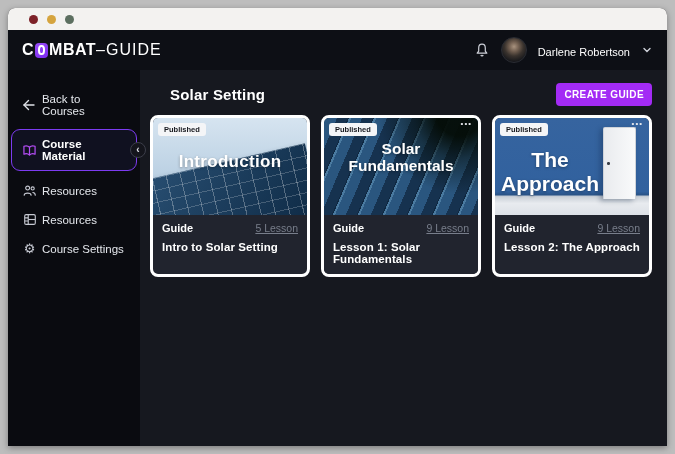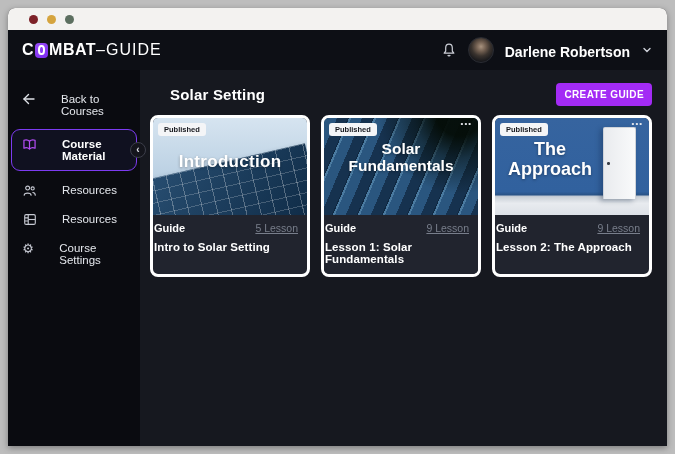--- a/index.html
+++ b/index.html
@@ -43,31 +43,31 @@
   }
   .logo-suffix { font-weight:400; letter-spacing:1px; }
   .header-right { margin-left:auto; display:flex; align-items:center; gap:11px; }
   .icon-btn { display:flex; align-items:center; justify-content:center; cursor:pointer; }
   .avatar {
     width:26px; height:26px; border-radius:50%;
     background:radial-gradient(circle at 50% 36%, #a9937f 0%, #6e5c4e 26%, #3a332e 48%, #15161a 78%);
     border:1px solid #2a2c33;
   }
   .user-block { line-height:1.15; }
-  .user-name { color:#fff; font-size:14px; font-weight:700;margin-top:36px; }
+  .user-name { color:#fff; font-size:11px; font-weight:400;margin-top:36px; }
   .user-role { color:#7d828d; font-size:14px;margin-top:15px; }
 
   
   .body-row { display:flex; height:376px; }
   .sidebar {
     width:132px; background:#0a0b10; padding-top:14px;
     position:relative; z-index:2; flex-shrink:0;
   }
   .side-item {
-    display:flex; align-items:flex-start; gap:25px;
+    display:flex; align-items:center; gap:5px;
     padding:7px 11px; margin:2px 3px;
     color:#e4e7ec; font-size:11.5px; cursor:pointer; position:relative;
   }
   .side-item .si-icon { width:15px; display:flex; justify-content:center; color:#c6c9d2; }
   .side-item.active {
     border:1px solid #7c3bf0; border-radius:9px;
     background:#101120; color:#fff; font-weight:600;
     padding:8px 10px; margin:5px 3px 6px 3px;
   }
   .collapse-btn {
@@ -125,32 +125,32 @@
   .img-solar {
     background:
       radial-gradient(circle at 88% -6%, rgba(4,12,6,.95) 0 14%, rgba(4,12,6,.5) 27%, transparent 48%),
       repeating-linear-gradient(113deg, #4a7aa0 0 2px, #2a567f 2px 12px, #16324f 12px 22px, #0f2740 22px 23px);
   }
   .img-solar .img-title { top:22px; font-size:15.5px; line-height:1.12; padding:0 8px; }
   
   .img-door {
     background:linear-gradient(180deg,#36649f 0%,#31619e 76%,#2a5488 79%,#c9cfd7 81%,#e8ebef 88%,#dde1e7 100%);
   }
-  .img-door .img-title { top:21px; left:2px; width:106px; font-size:18px; line-height:1.12; }
+  .img-door .img-title { top:30px; left:2px; width:106px; font-size:21px; line-height:1.12; }
   .door {
     position:absolute; right:13px; top:9px; width:33px; height:72px;
     background:linear-gradient(90deg,#e9ebee,#f9fafb);
     border:1px solid #cfd3d9; border-bottom:none; border-radius:2px 2px 0 0;
     box-shadow:-3px 2px 5px rgba(20,40,70,.35);
   }
   .door::after {
     content:""; position:absolute; left:3px; top:34px;
     width:2.5px; height:2.5px; border-radius:50%; background:#3a3f48;
   }
-  .card-info { background:#21242e; padding:7px 9px 9px 1px; }
+  .card-info { background:#21242e; padding:7px 9px 9px 9px; }
   .info-row { display:flex; justify-content:space-between; align-items:center; margin-bottom:7px; }
   .guide-label { color:#fff; font-size:11px; font-weight:700; }
   .lesson-count { color:#787e8b; font-size:10.5px;text-decoration:underline; }
   .card-title { color:#fff; font-size:11.5px; font-weight:700; letter-spacing:.1px; }
 
   svg { display:block; }
 </style>
 </head>
 <body>
 

